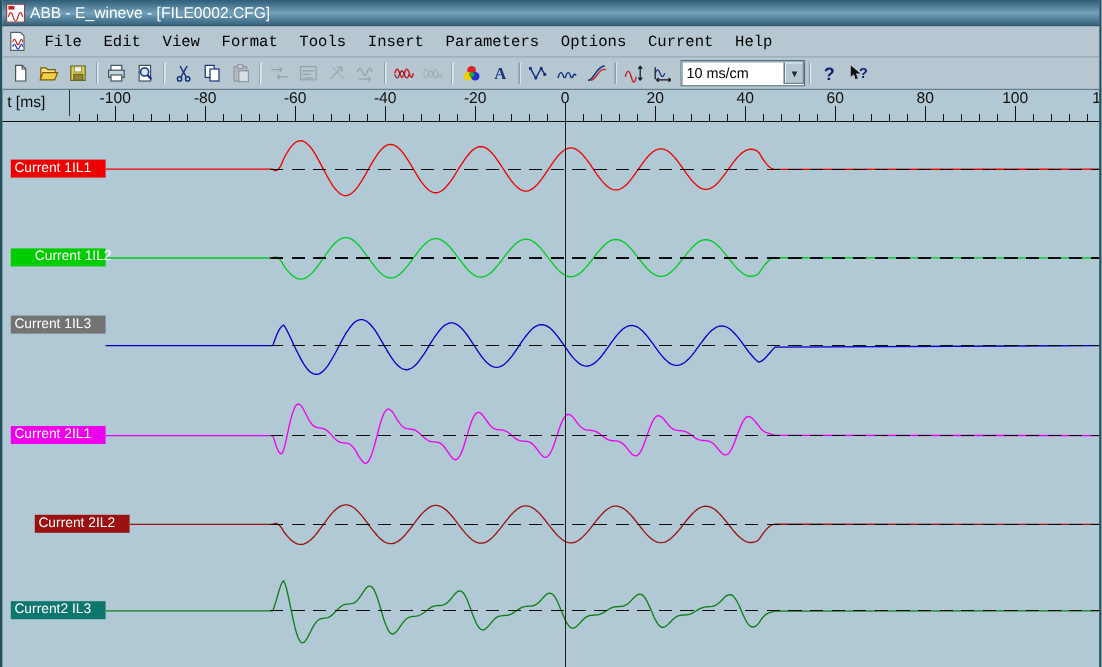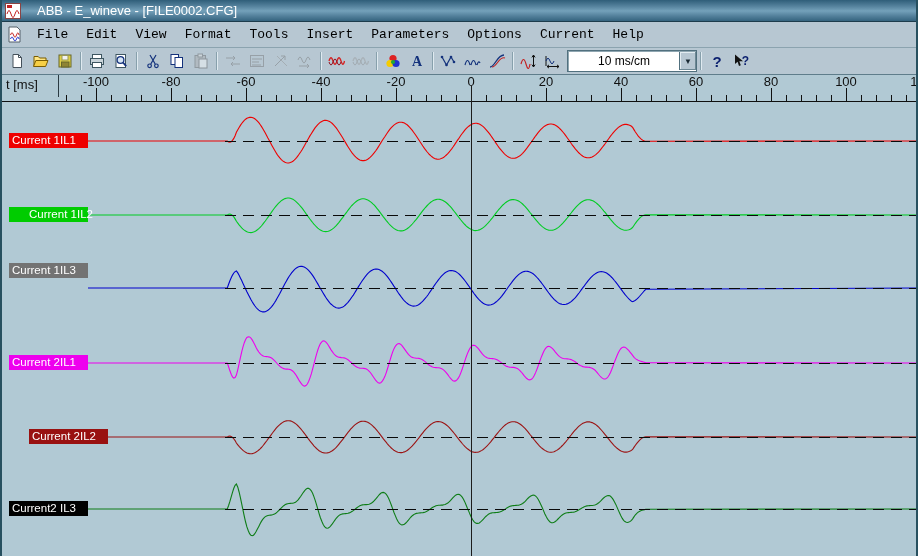--- a/index.html
+++ b/index.html
@@ -6,21 +6,21 @@
   body{
     width:918px;height:556px;overflow:hidden;position:relative;
     background:#b1c9d4;
     font-family:"Liberation Sans", sans-serif;
     -webkit-font-smoothing:none;
   }
   .window{width:918px;height:556px;box-sizing:border-box;
     border-left:2px solid #27505f;border-right:2px solid #27505f;position:relative;}
   
   .titlebar{
-    height:21px;display:flex;align-items:center;gap:16px;padding-left:3px;
+    height:21px;display:flex;align-items:center;gap:4px;padding-left:3px;
     background:linear-gradient(180deg,#2f5e79 0%,#53809b 28%,#74a1ba 52%,#53809b 76%,#35647f 100%);
     border-bottom:1px solid #1d3c4c;
     color:#ffffff;font-size:13px;white-space:nowrap;
   }
   .titlebar .ticon{width:16px;height:16px;display:inline-block;flex:0 0 auto;}
   
   .menubar{
     height:25px;display:flex;align-items:center;background:#b7c7d2;
     border-bottom:1px solid #8ba3af;font-size:13px;color:#000;font-family:Liberation Mono, monospace;
   }
@@ -32,21 +32,21 @@
     border-bottom:1px solid #5f7d8b;padding-left:3px;
   }
   .tb-btn{width:24px;height:22px;display:flex;align-items:center;justify-content:center;
     background:transparent;border:1px solid transparent;padding:0;margin:0;}
   .tb-btn svg{display:block;}
   .tb-btn.disabled svg{filter:grayscale(1) opacity(.42);}
   .tb-sep{width:2px;height:18px;margin:0 3px;
     background:linear-gradient(90deg,#87a0ac 0 1px,#dfeaf0 1px 2px);flex:0 0 auto;}
   .combo{display:flex;align-items:center;width:102px;height:20px;margin-left:2px;
     background:#ffffff;border:1px solid #51707e;
-    box-shadow:inset 1px 1px 0 #8fa6b1;padding-left:26px;}
+    box-shadow:inset 1px 1px 0 #8fa6b1;}
   .combo-text{flex:1;font-size:12px;padding-left:4px;color:#000;white-space:nowrap;overflow:hidden;}
   .combo-btn{width:16px;height:18px;display:flex;align-items:center;justify-content:center;
     background:#b7c7d2;border-left:1px solid #51707e;box-shadow:inset -1px -1px 0 #6d8894, inset 1px 1px 0 #e2ecf1;
     font-size:8px;color:#1a2a33;}
   
   .plot{position:absolute;left:0;top:73px;width:914px;height:483px;}
   .plot svg{position:absolute;left:0;top:0;}
   .labels-layer{position:absolute;left:0;top:0;width:100%;height:100%;pointer-events:none;}
   .ch-label{
     position:absolute;left:7px;width:79px;height:15px;box-sizing:border-box;
@@ -354,17 +354,17 @@
           <line x1="223" y1="436" x2="916" y2="436" stroke="#0a0a0a" stroke-dasharray="11 7" shape-rendering="crispEdges"></line>
         </g>
         <line x1="469" y1="13" x2="469" y2="483" stroke="#1c1c1c" shape-rendering="crispEdges"></line>
       </svg>
     <div class="labels-layer" id="labels">
         <div class="ch-label" style="top: 60px; background: rgb(238, 0, 0);">Current 1IL1</div>
         <div class="ch-label" style="top: 134px; background: rgb(0, 204, 0); padding-left: 20px;">Current 1IL2</div>
         <div class="ch-label" style="top: 190px; background: #737373;">Current 1IL3</div>
         <div class="ch-label" style="top: 282px; background: rgb(238, 0, 238);">Current 2IL1</div>
         <div class="ch-label" style="top: 356px; background: rgb(153, 17, 17); margin-left: 20px;">Current 2IL2</div>
-        <div class="ch-label" style="top: 428px; background: #000000;">Current2 IL3</div>
+        <div class="ch-label" style="top: 428px; background: #0f766e;">Current2 IL3</div>
       </div>
   </div>
 
 </div>
 
 </body></html>

